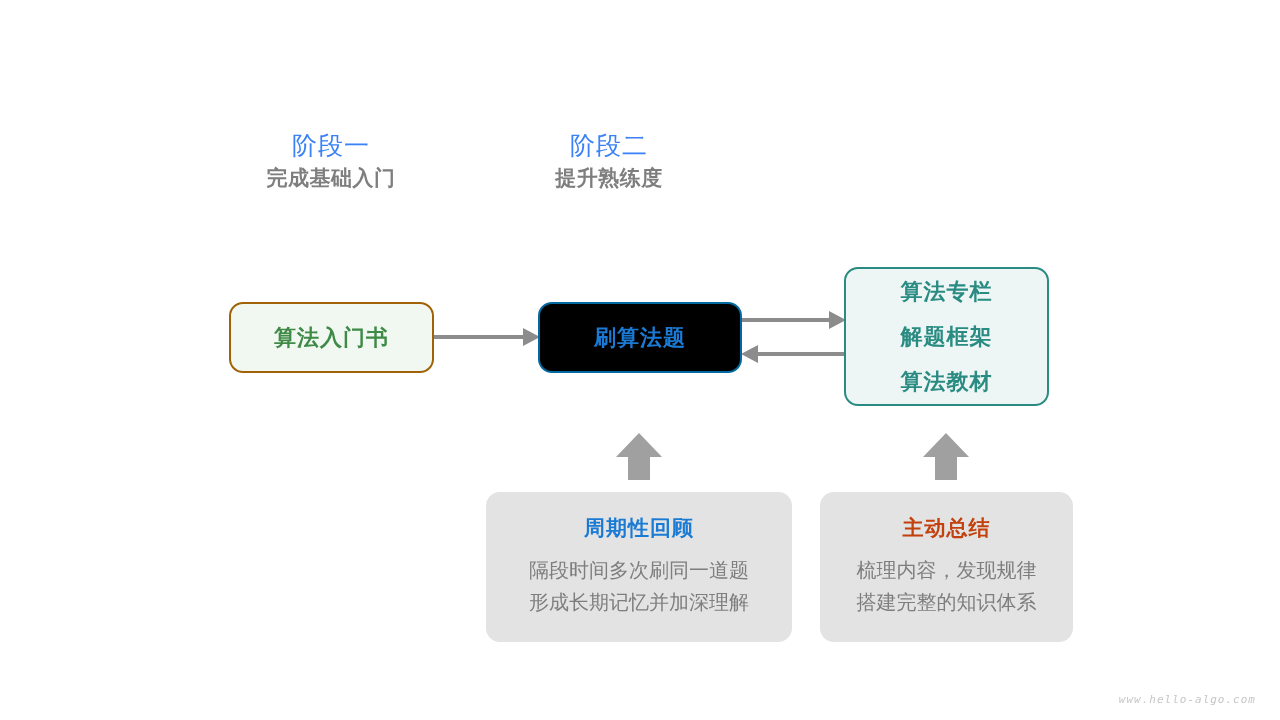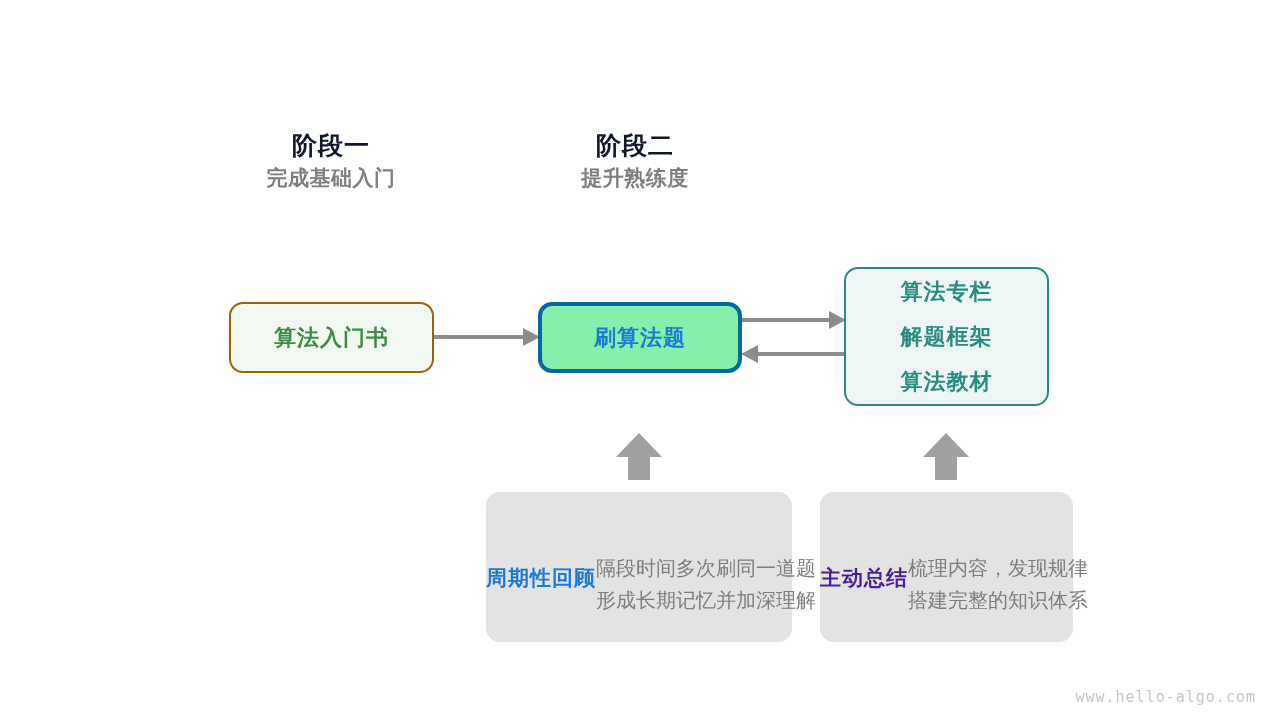--- a/index.html
+++ b/index.html
@@ -24,22 +24,22 @@
   }
 
   
   .stage-col {
     position: absolute;
     text-align: center;
     width: 240px;
   }
   .stage-title {
     font-size: 25px;
-    color: #0f172a;
-    font-weight: 700;
+    color: #3b82f6;
+    font-weight: 400;
     line-height: 34px;
     letter-spacing: 1px;
     white-space: nowrap;
   }
   .stage-sub {
     font-size: 21px;
     color: #7e7e7e;
     font-weight: bold;
     line-height: 32px;
     letter-spacing: 0.5px;
@@ -57,56 +57,56 @@
     justify-content: center;
     font-weight: bold;
     letter-spacing: 1px;
   }
   .node-green {
     border: 2px solid #a16207;
     background: #f1f8f1;
     color: #3f8a46;
   }
   .node-blue {
-    border: 4px solid #0369a1;
-    background: #86efac;
+    border: 2px solid #0369a1;
+    background: #000000;
     color: #1a7ad4;
   }
   .node-teal {
     border: 2px solid #2a8b82;
     background: #edf6f4;
     color: #2a8b82;
   }
   .node-line {
     font-size: 22px;
     line-height: 45px;
     white-space: nowrap;
   }
 
   
   .note {
     position: absolute;
     box-sizing: border-box;
     background: #e3e3e3;
     border-radius: 14px;
     display: flex;
-    flex-direction: row;
+    flex-direction: column;
     align-items: center;
     justify-content: flex-start;
     padding-top: 22px;
   }
   .note-title {
     font-size: 21px;
     font-weight: bold;
     letter-spacing: 1px;
     line-height: 28px;
     white-space: nowrap;
   }
   .note-title.blue { color: #1a7ad4; }
-  .note-title.teal { color: #4c1d95; }
+  .note-title.teal { color: #c2410c; }
   .note-body {
     margin-top: 12px;
     font-size: 20px;
     color: #7e7e7e;
     line-height: 32px;
     text-align: right;
     white-space: nowrap;
   }
 
   
@@ -118,37 +118,38 @@
     height: 720px;
     pointer-events: none;
   }
 
   
   .watermark {
     position: absolute;
     right: 24px;
     bottom: 14px;
     font-family: "DejaVu Sans Mono", "Liberation Mono", monospace;
-    font-size: 15px;
+    font-size: 11px;
     color: #c6c6c6;
     letter-spacing: 1px;
     white-space: nowrap;
+    font-style: italic;
   }
 </style>
 </head>
 <body>
 
 <div class="canvas">
 
   <div class="stage-col" style="left:211px; top:128px;">
     <div class="stage-title">阶段一</div>
     <div class="stage-sub">完成基础入门</div>
   </div>
 
-  <div class="stage-col" style="left:515px; top:128px;">
+  <div class="stage-col" style="left:489px; top:128px;">
     <div class="stage-title">阶段二</div>
     <div class="stage-sub">提升熟练度</div>
   </div>
 
 
   <svg class="connectors" viewBox="0 0 1280 720" width="1280" height="720">
 
     <g>
       <line x1="433" y1="337" x2="523" y2="337" stroke="#8c8c8c" stroke-width="4"></line>
       <polygon points="523,328 540,337 523,346" fill="#8c8c8c"></polygon>

